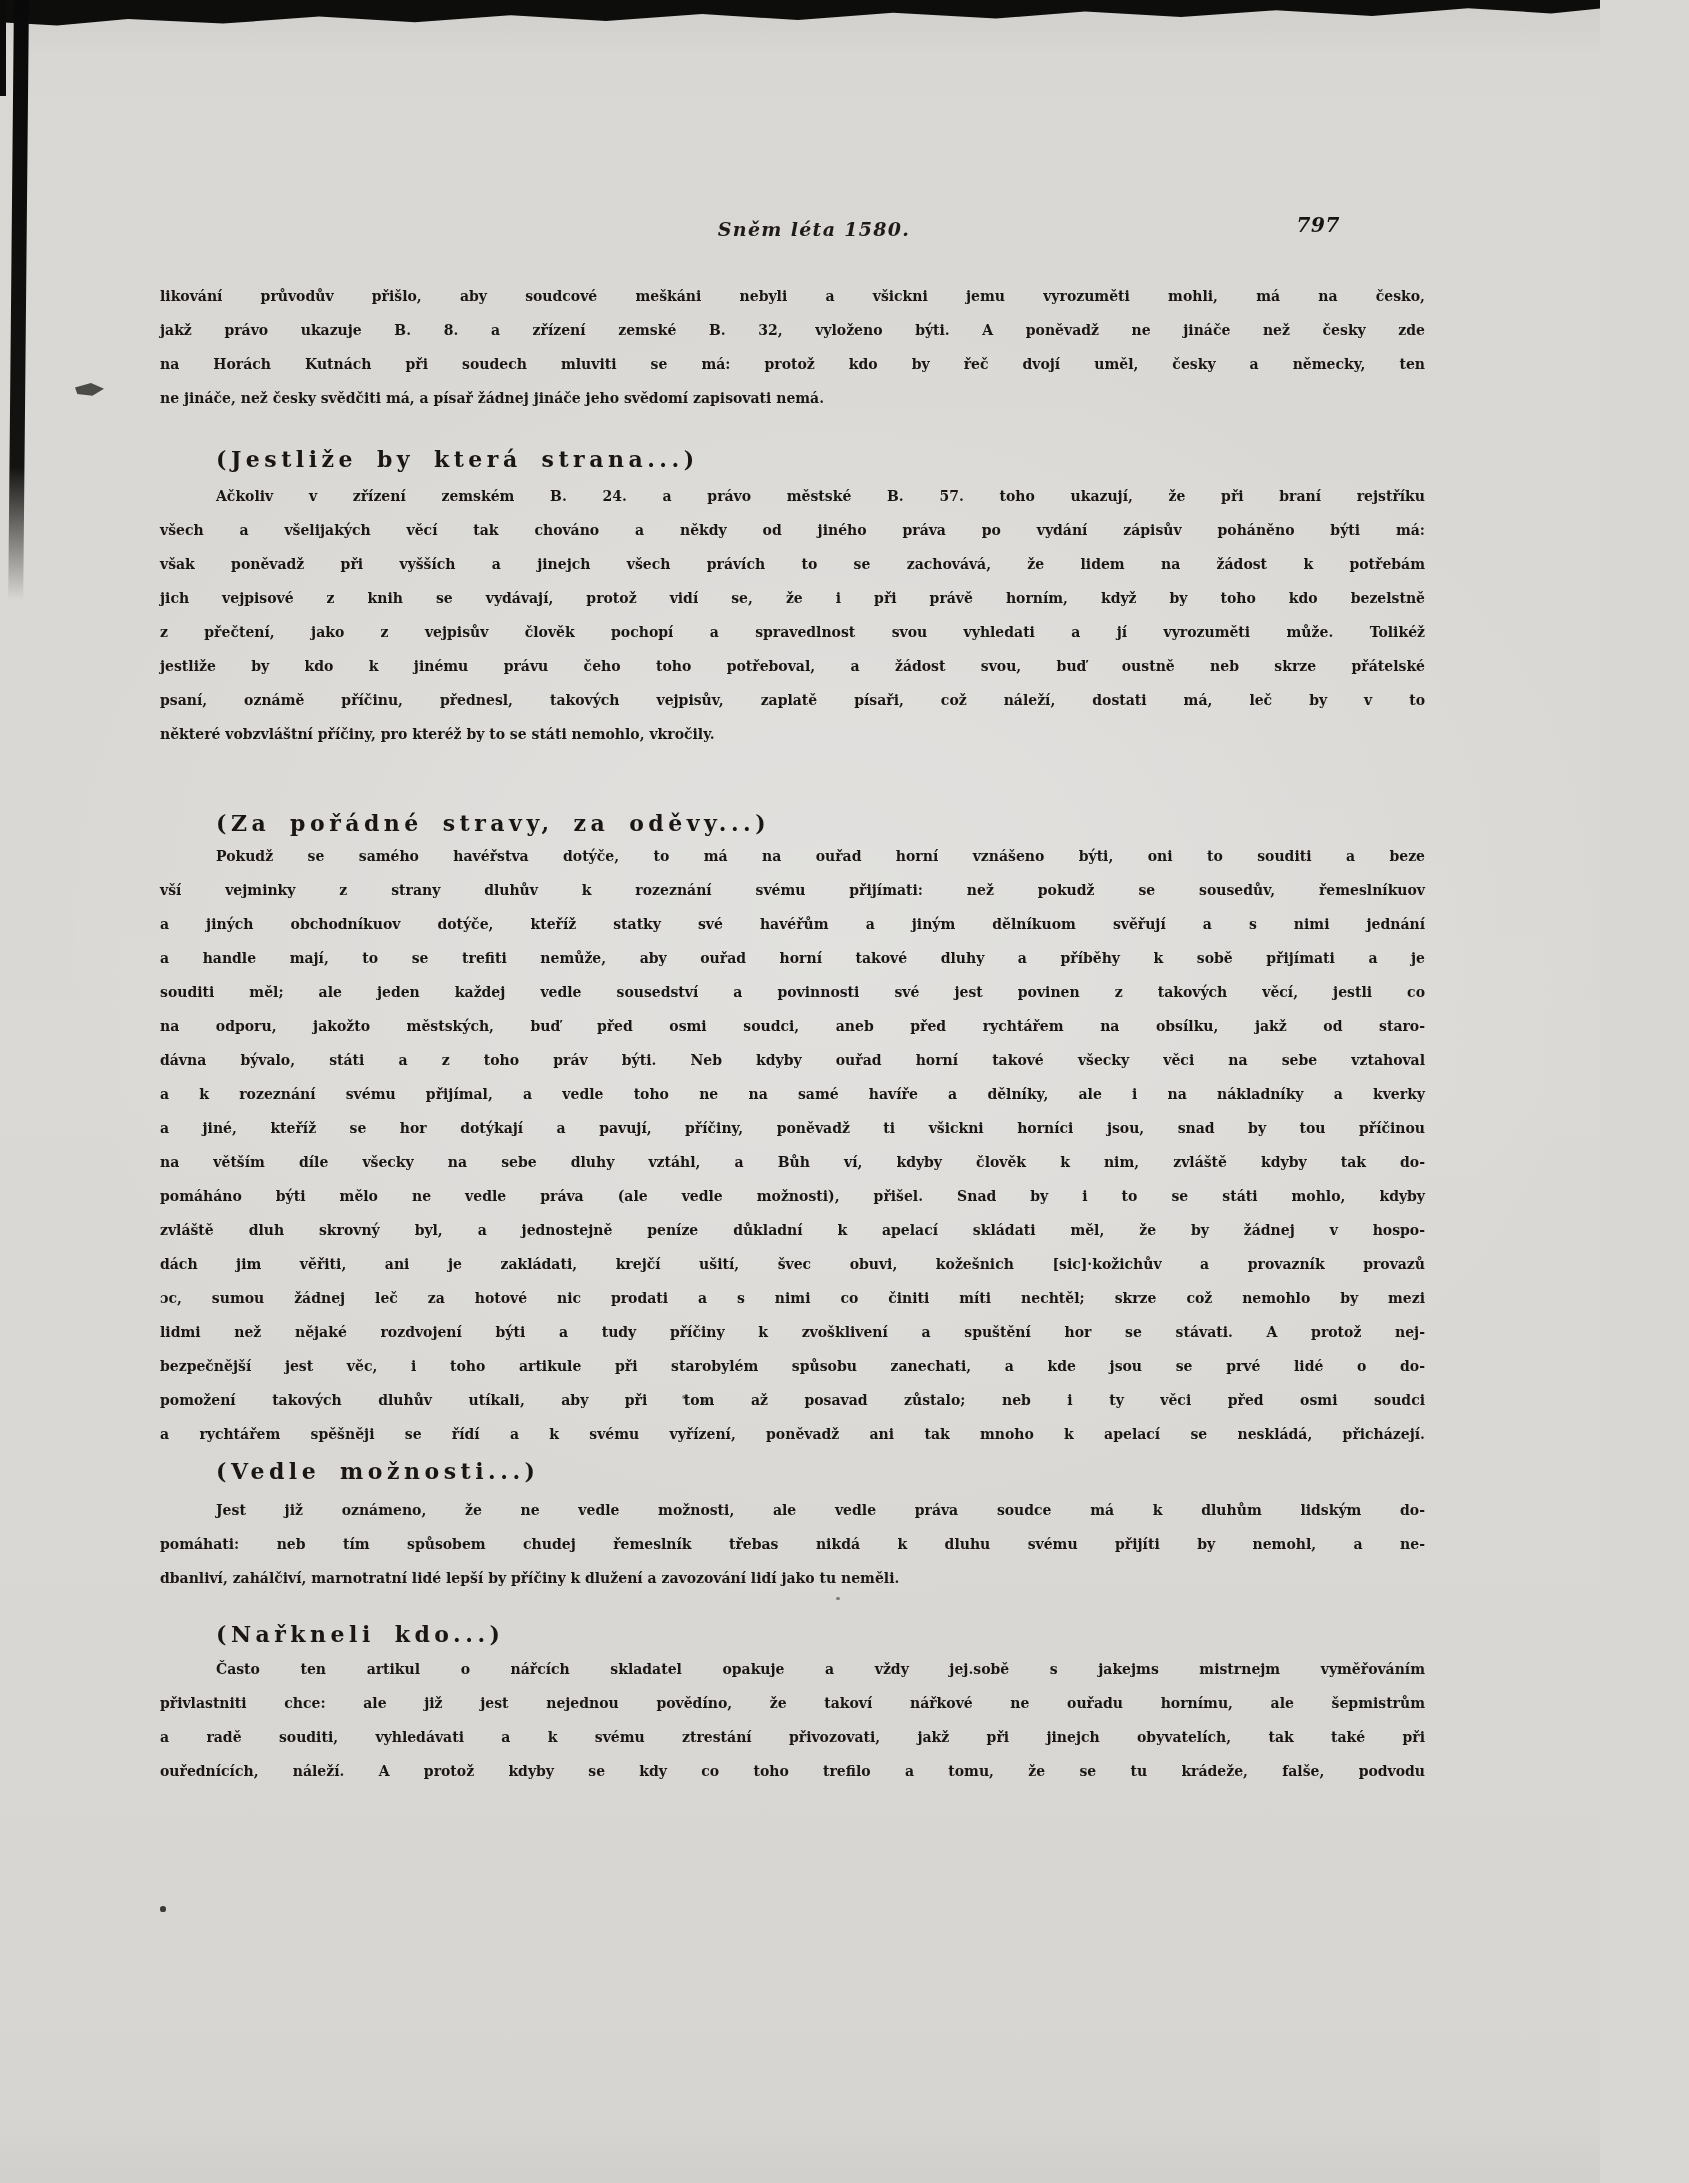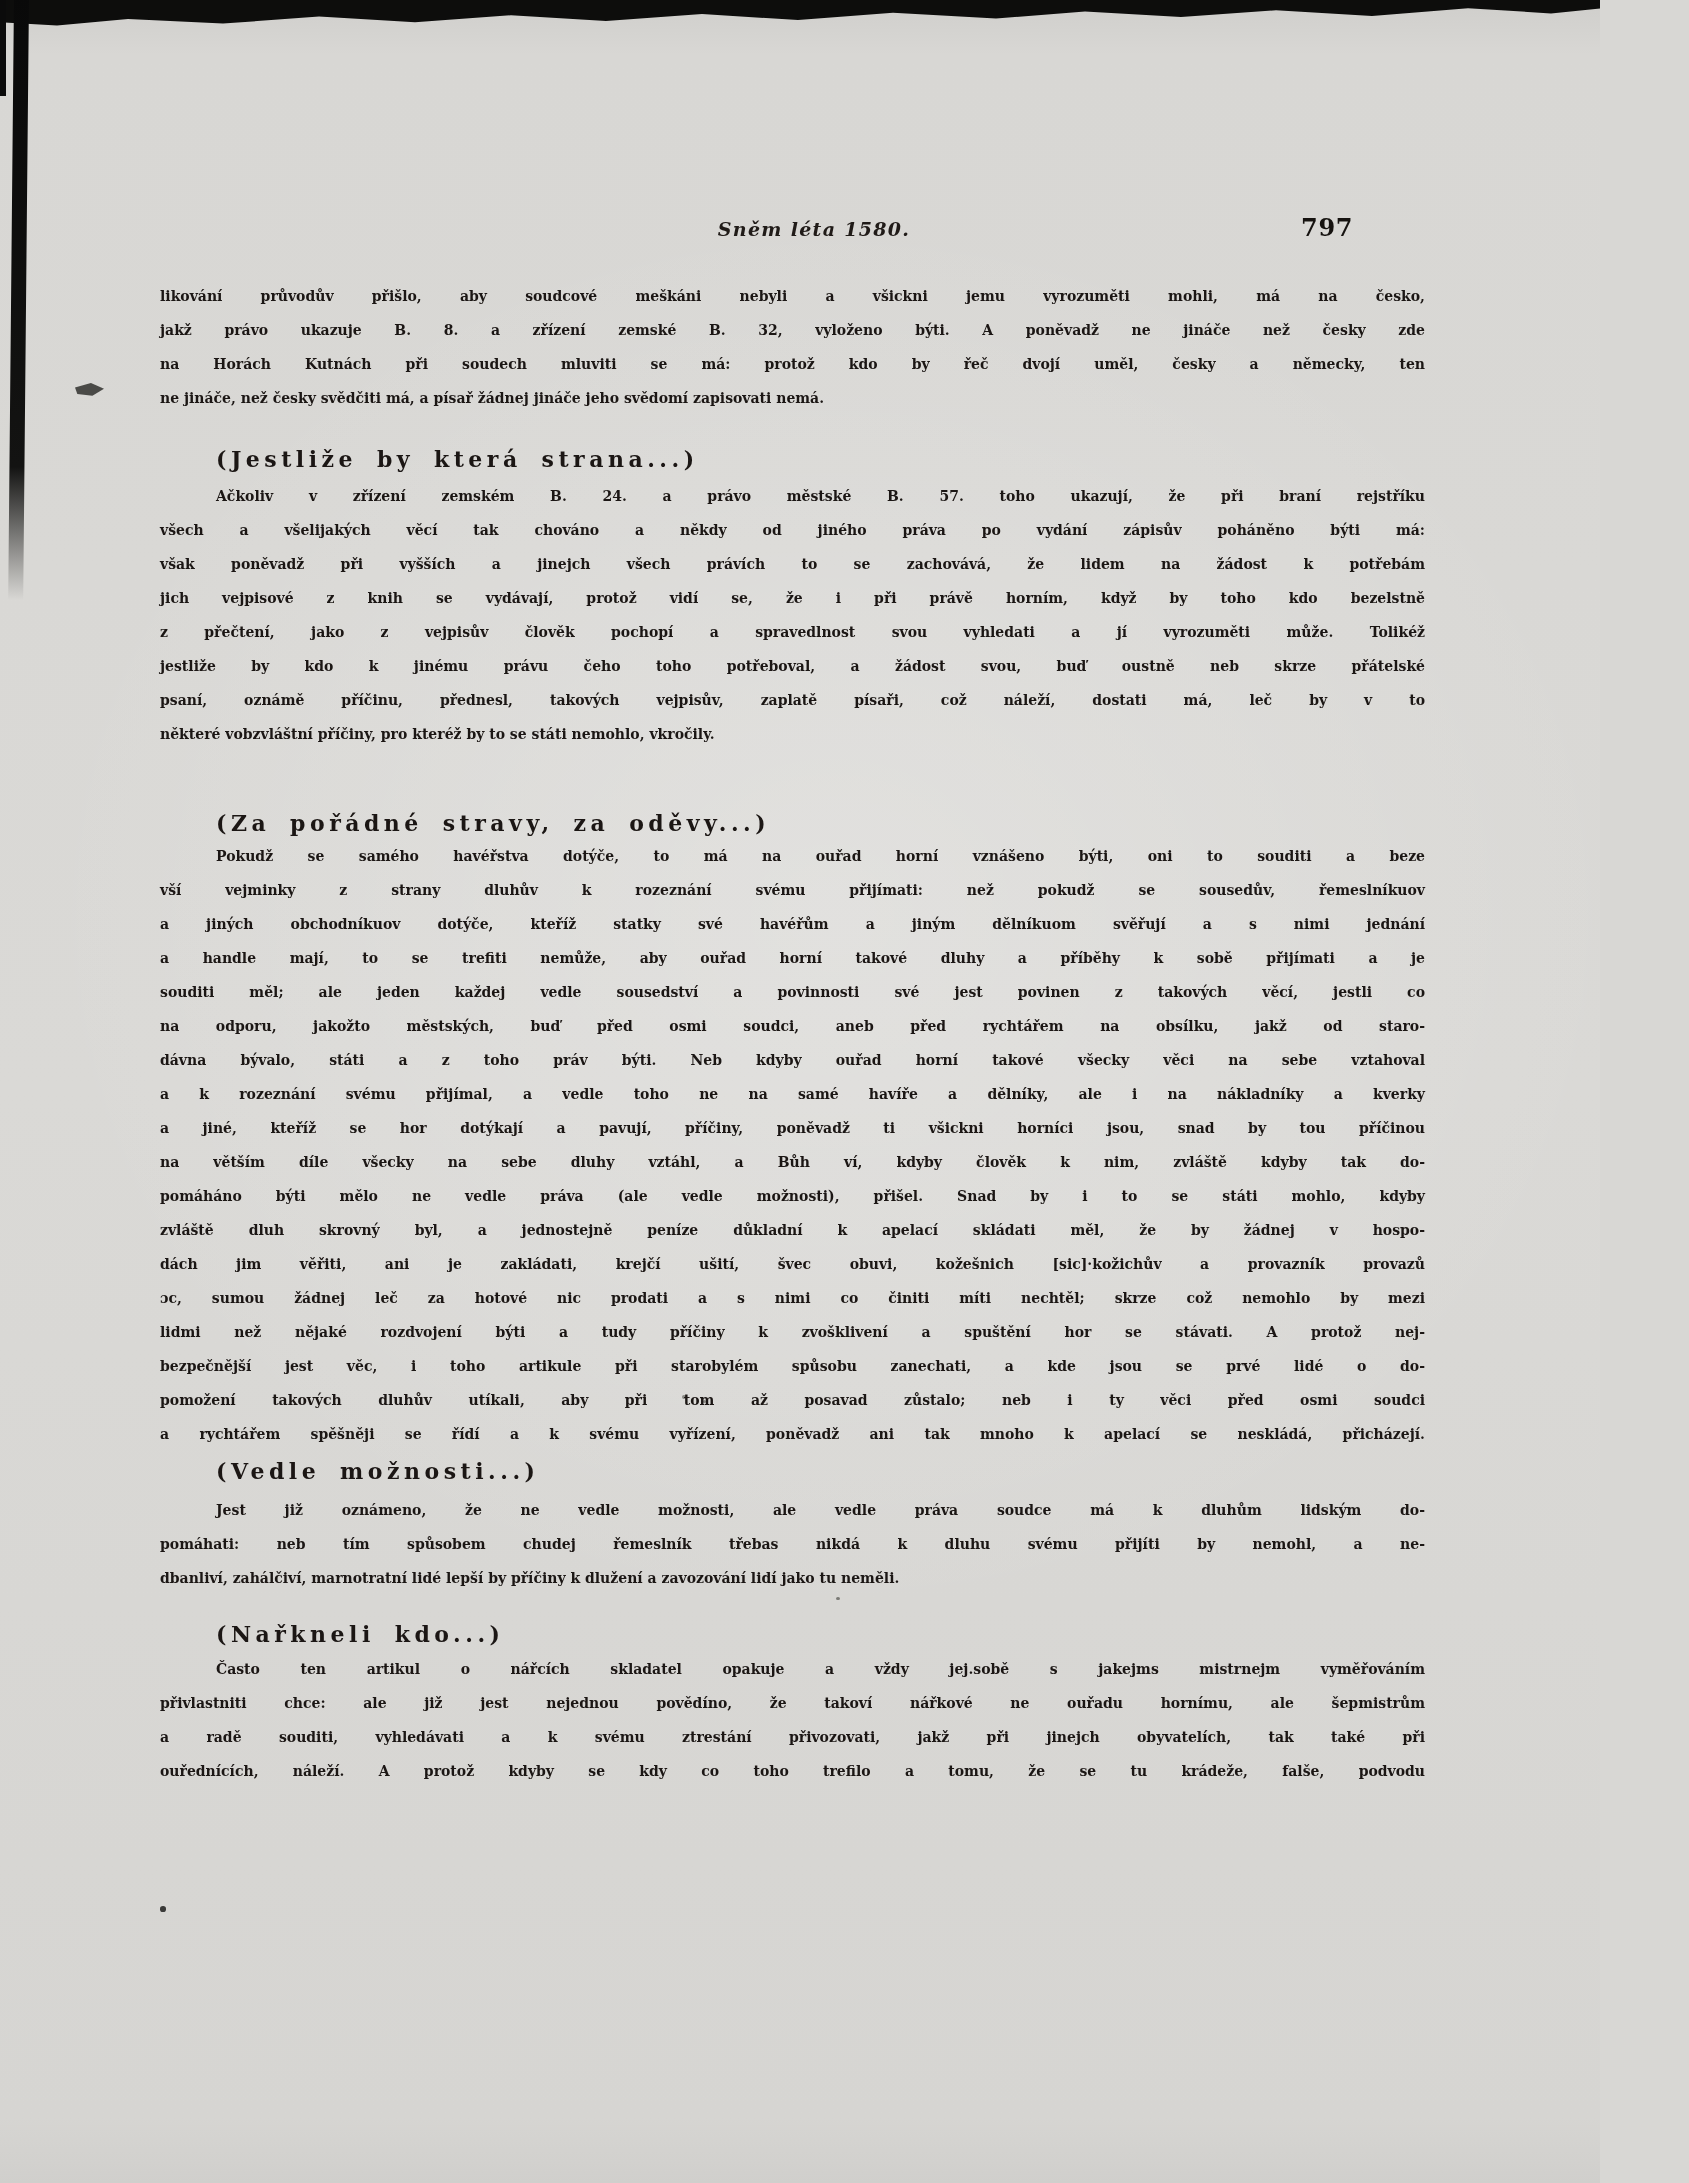--- a/index.html
+++ b/index.html
@@ -37,22 +37,22 @@
   .speck{position:absolute;border-radius:50%;background:#8a8a85;}
   .speck.s1{left:682px;top:1395px;width:3.8px;height:3.8px;}
   .speck.s2{left:703px;top:1400px;width:3.2px;height:3.2px;}
   .speck.s3{left:836px;top:1597px;width:3.8px;height:3.2px;background:#7a7a75;}
   
   .running-title{
     position:absolute;top:218px;left:664px;width:300px;text-align:center;
     font-style:italic;font-weight:bold;font-size:19px;letter-spacing:1.3px;color:#201b18;
   }
   .page-number{
-    position:absolute;top:213px;right:247px;font-weight:bold;font-size:24px;
-    letter-spacing:0.6px;color:#161310;
+    position:absolute;top:213px;right:260px;font-weight:bold;font-size:20px;
+    letter-spacing:0.6px;color:#161310;font-style:italic;
   }
   
   .column{position:absolute;left:160px;top:0;width:1265px;height:2183px;}
   .block{position:absolute;left:0;width:100%;}
   .line{
     font-size:14px;line-height:34px;font-weight:bold;color:#1b1614;
     text-align:justify;text-align-last:justify;
     text-rendering:optimizeLegibility;
   }
   .line.para-end{text-align-last:left;}

